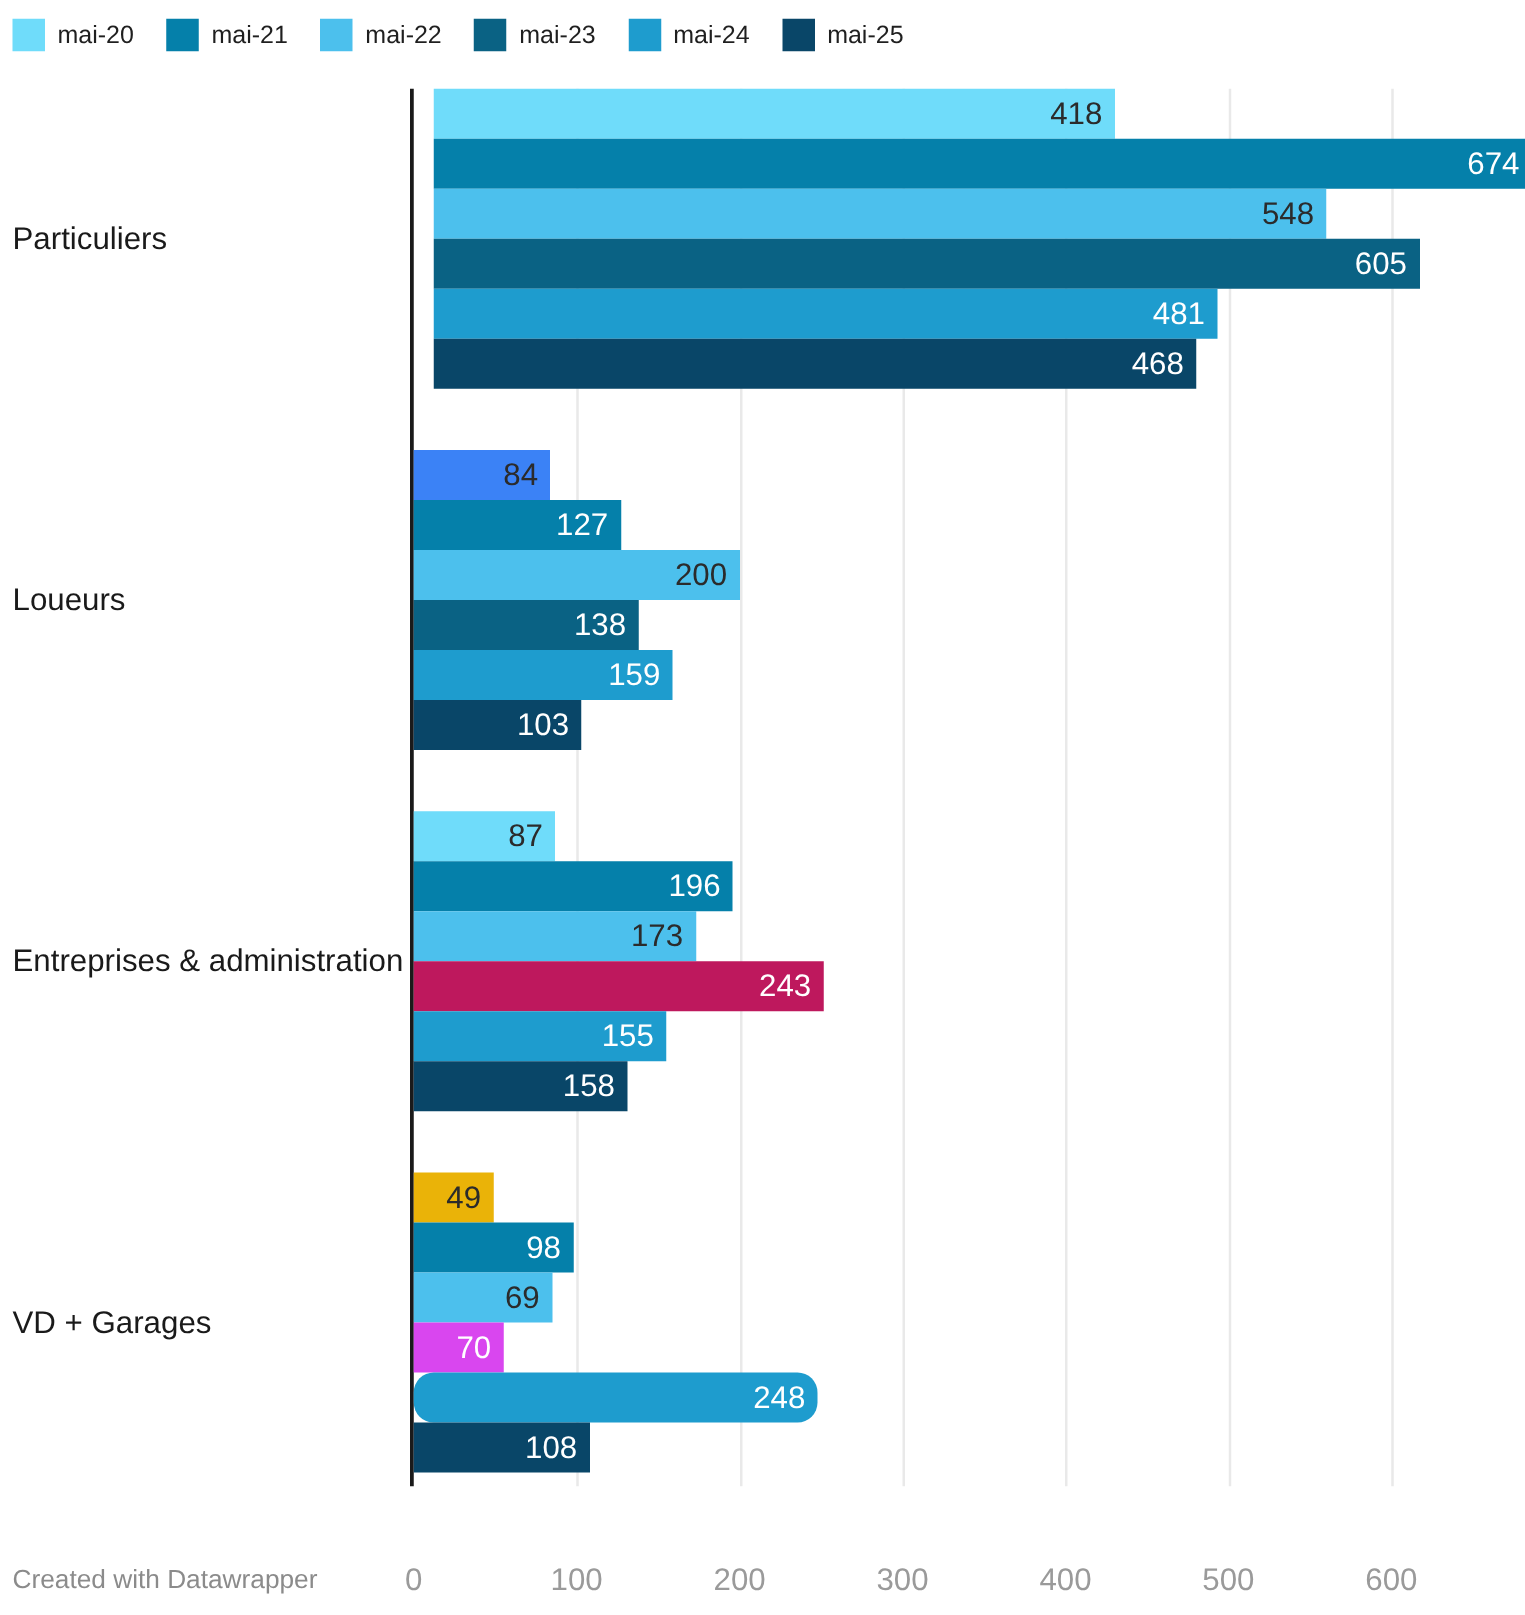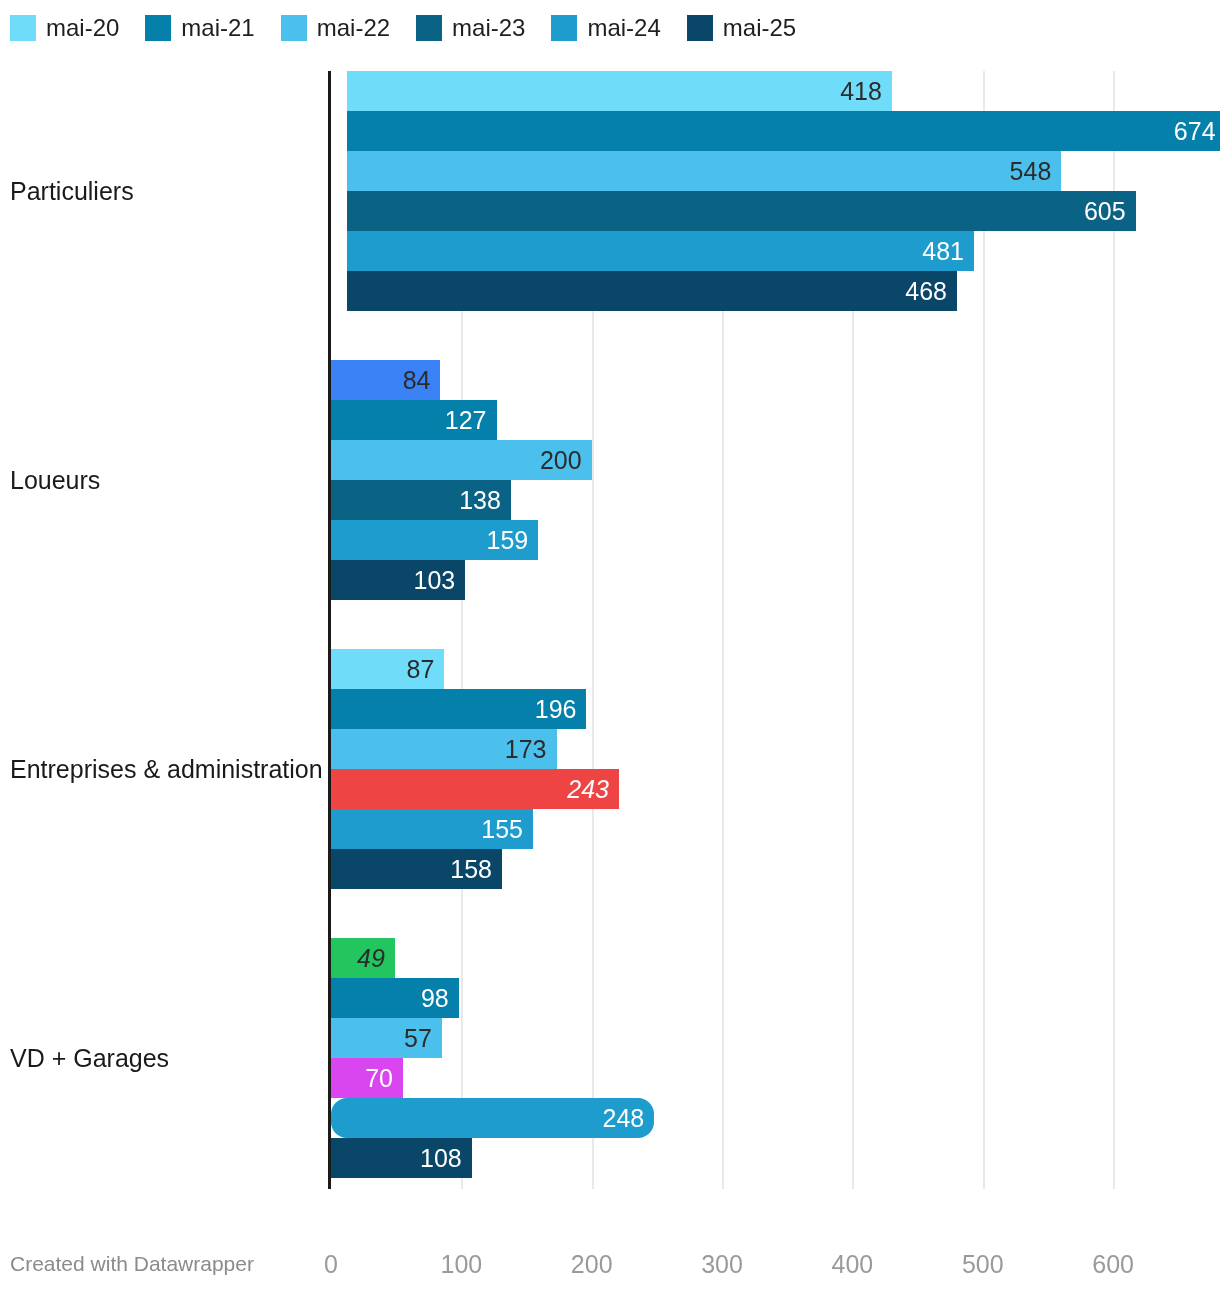--- a/index.html
+++ b/index.html
@@ -32,21 +32,21 @@
     align-items: center;
     margin-right: 26px;
   }
   .legend-swatch {
     width: 26px;
     height: 26px;
     flex: 0 0 26px;
     margin-right: 10px;
   }
   .legend-label {
-    font-size: 24px;
+    font-size: 20px;
     color: #1f1f1f;
     line-height: 1;
     white-space: nowrap;
   }
 
   
   #chart {
     position: absolute;
     left: 0;
     top: 62px;
@@ -265,50 +265,50 @@
           <div class="bar" style="width: 255.486px; background: rgb(5, 128, 170);">
             <span class="bar-value inside">196</span>
           </div>
         </div>
         <div class="bar-row">
           <div class="bar" style="width: 225.506px; background: rgb(76, 192, 237);">
             <span class="bar-value inside dark">173</span>
           </div>
         </div>
         <div class="bar-row">
-          <div class="bar" style="width: 288px; background: #ef4444; font-style: italic;">
+          <div class="bar" style="width: 328px; background: #be185d;">
             <span class="bar-value inside">243</span>
           </div>
         </div>
         <div class="bar-row">
           <div class="bar" style="width: 202.042px; background: rgb(30, 156, 206);">
             <span class="bar-value inside">155</span>
           </div>
         </div>
         <div class="bar-row">
           <div class="bar" style="width: 171px; background: rgb(9, 70, 104);">
             <span class="bar-value inside">158</span>
           </div>
         </div>
       </div>
       <div class="cat-label-box" style="position: absolute; left: -321px; top: 973px;">VD + Garages</div>
       <div class="group" style="top: 867px; height: 240px;">
         <div class="bar-row">
-          <div class="bar" style="width: 63.8715px; background: #22c55e; font-style: italic;">
+          <div class="bar" style="width: 63.8715px; background: #eab308;">
             <span class="bar-value inside dark">49</span>
           </div>
         </div>
         <div class="bar-row">
           <div class="bar" style="width: 127.743px; background: rgb(5, 128, 170);">
             <span class="bar-value inside">98</span>
           </div>
         </div>
         <div class="bar-row">
           <div class="bar" style="width: 110.797px; background: rgb(76, 192, 237);">
-            <span class="bar-value inside dark">57</span>
+            <span class="bar-value inside dark">69</span>
           </div>
         </div>
         <div class="bar-row">
           <div class="bar" style="width: 72px; background: #d946ef;">
             <span class="bar-value inside">70</span>
           </div>
         </div>
         <div class="bar-row">
           <div class="bar" style="width: 323.268px; background: rgb(30, 156, 206); border-radius: 16px;">
             <span class="bar-value inside">248</span>

